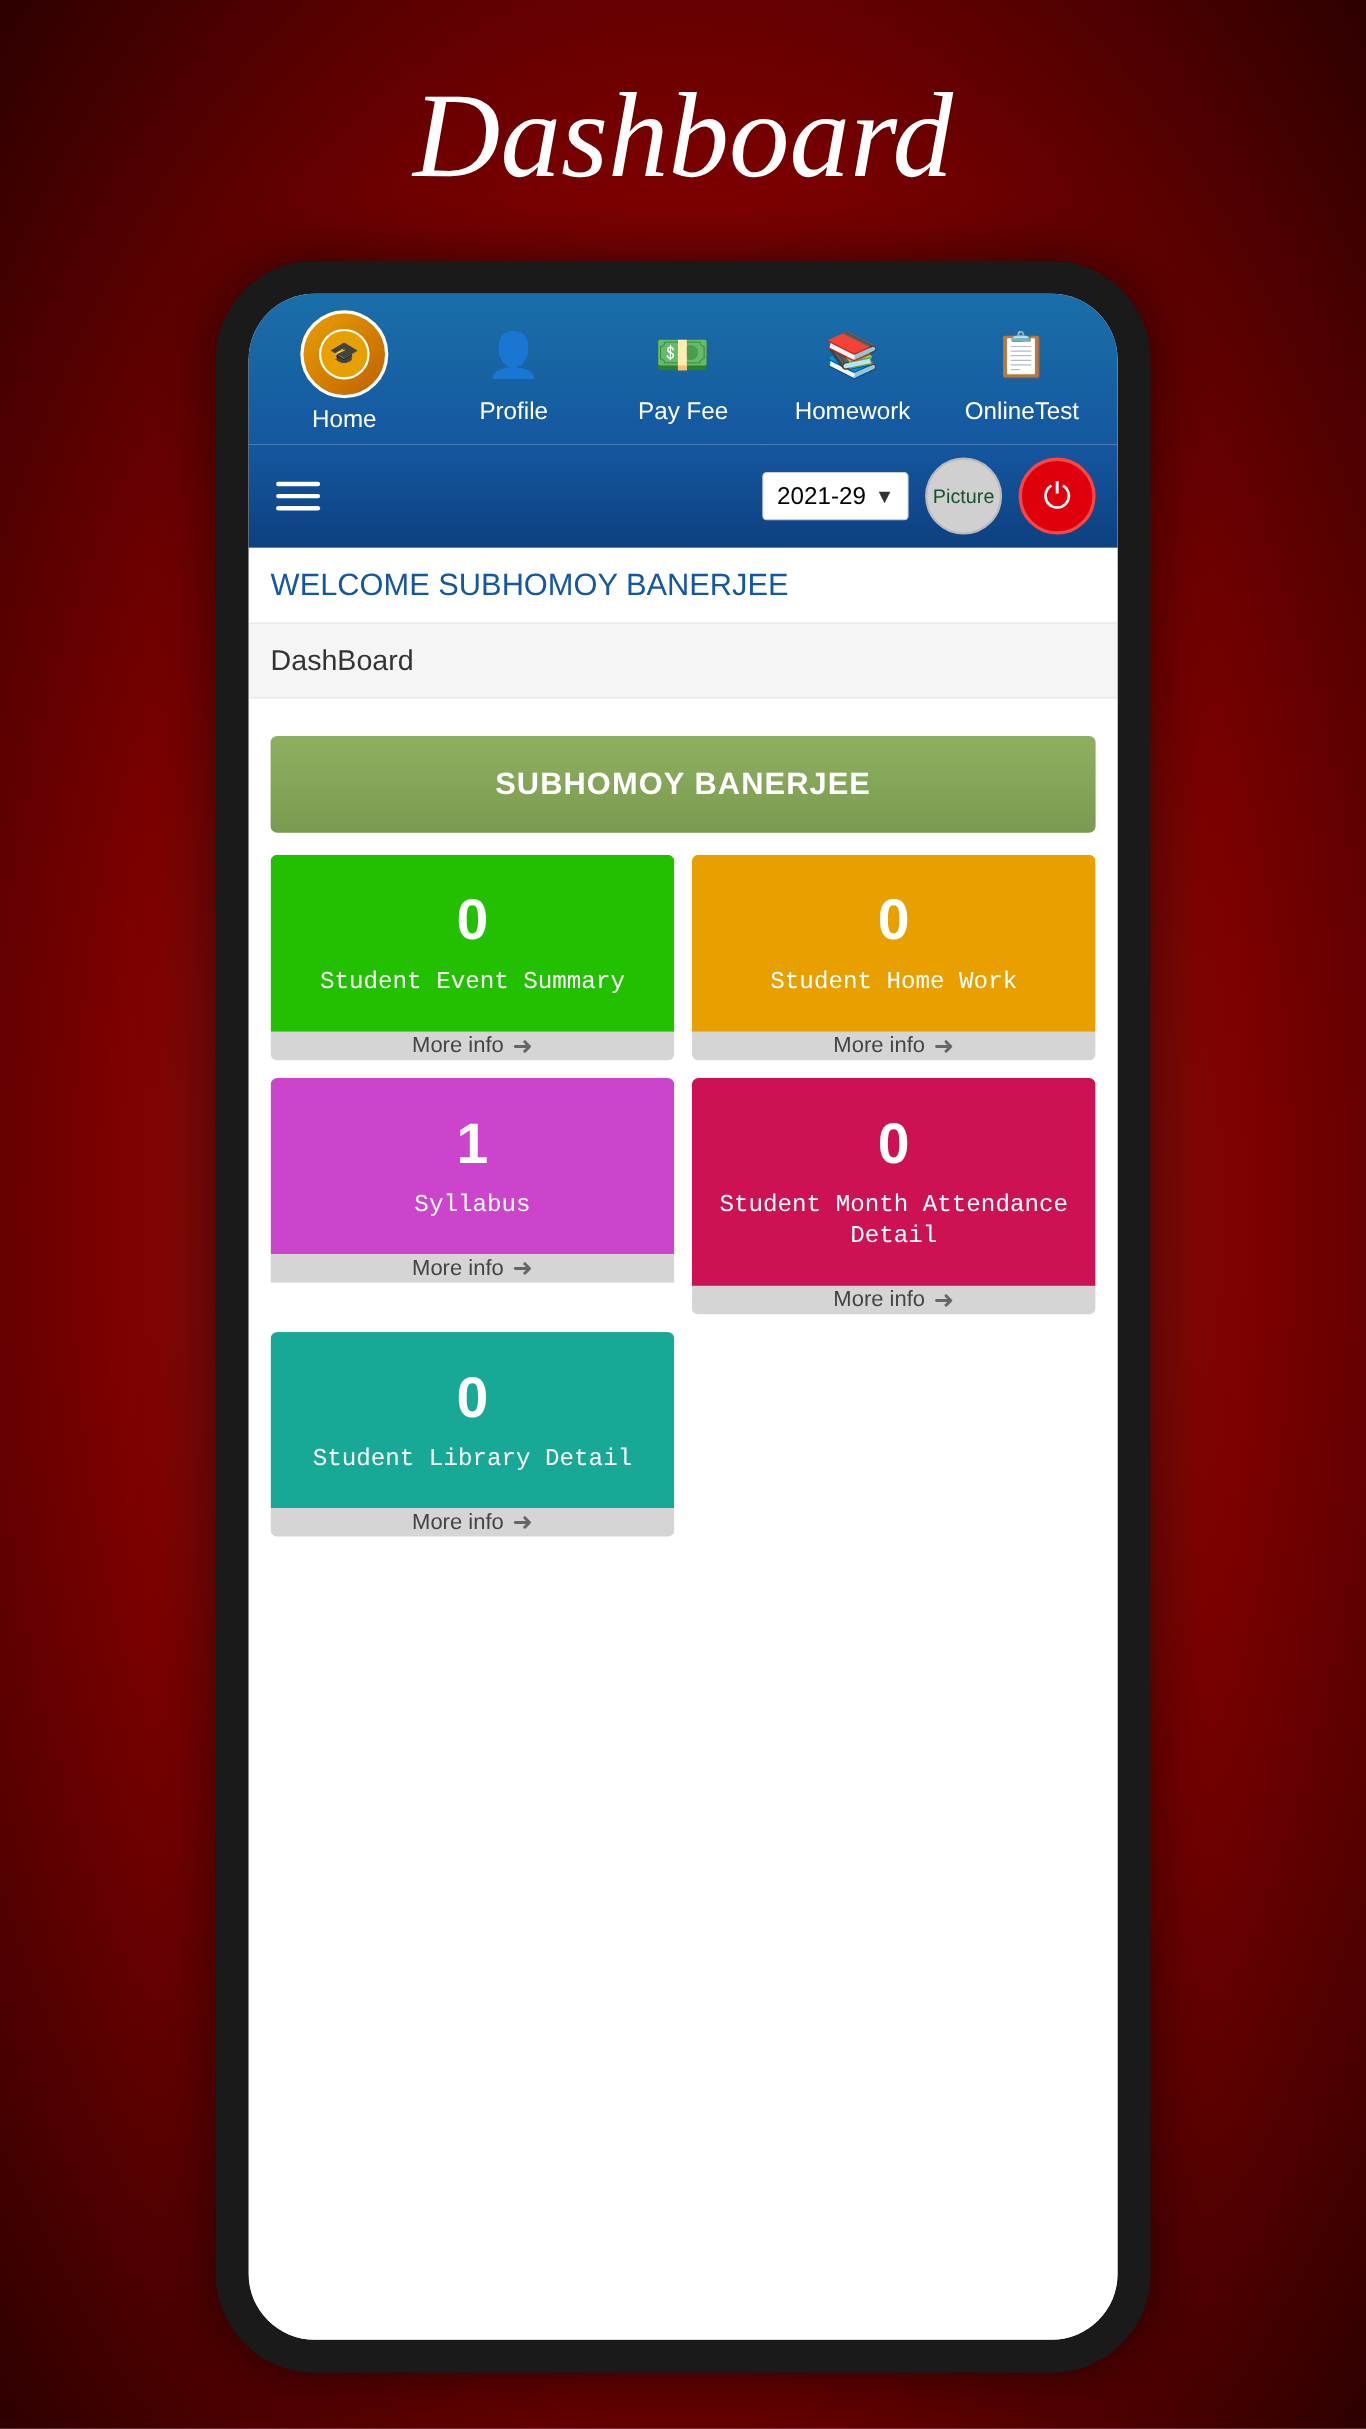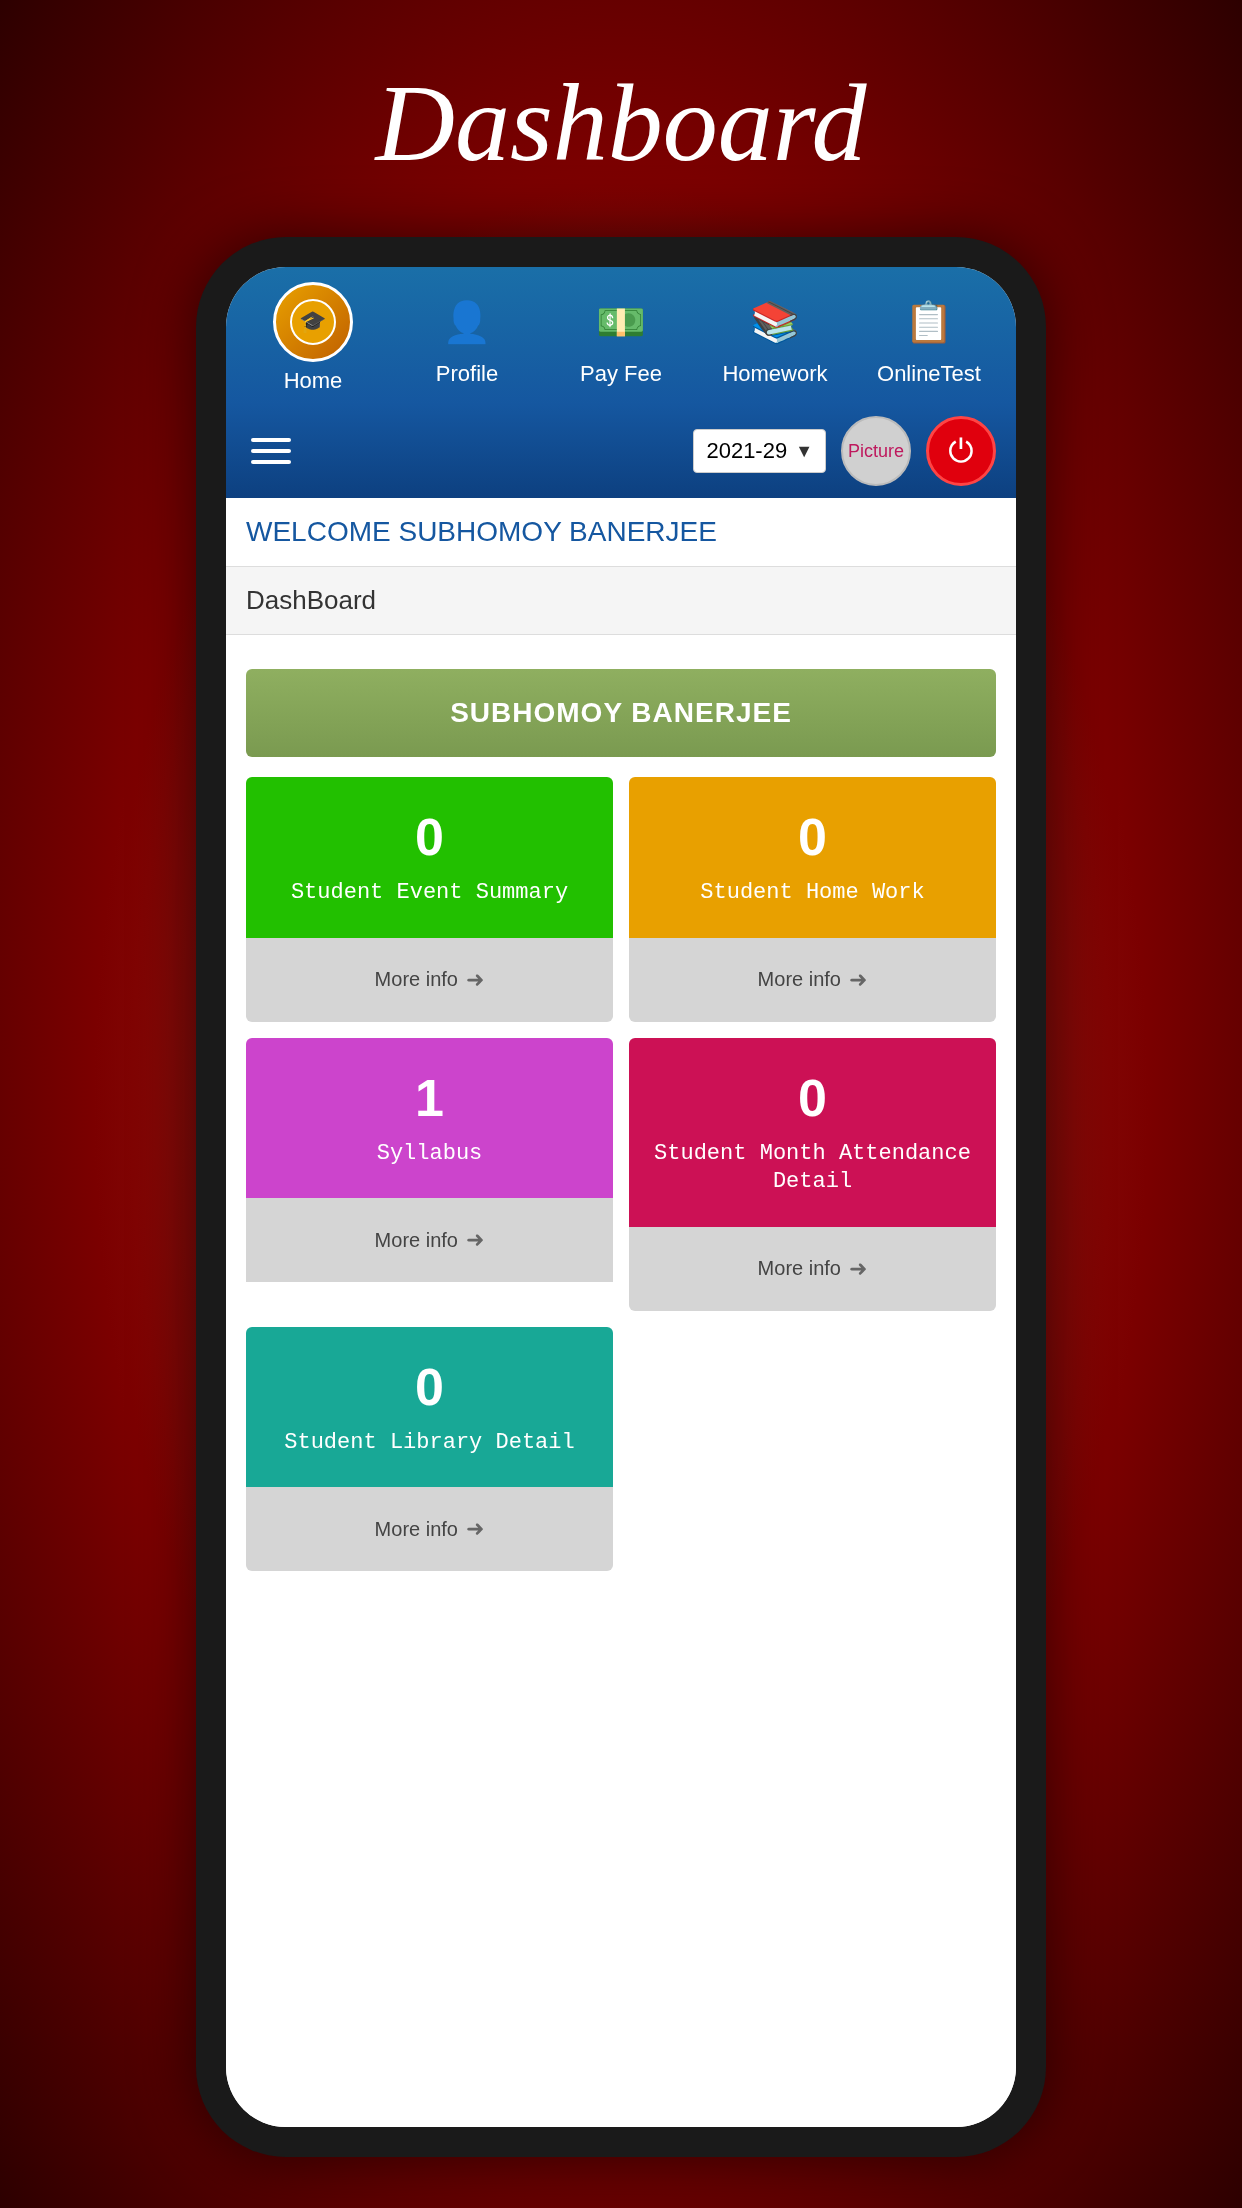--- a/index.html
+++ b/index.html
@@ -136,21 +136,21 @@
 
     .picture-btn {
       background: #d0d0d0;
       border-radius: 50%;
       width: 70px;
       height: 70px;
       display: flex;
       align-items: center;
       justify-content: center;
       font-size: 18px;
-      color: #be185d;
+      color: #14532d;
       cursor: pointer;
       border: 2px solid #bbb;
       text-align: center;
     }
 
     .power-btn {
       background: #e0000d;
       border-radius: 50%;
       width: 70px;
       height: 70px;
@@ -246,21 +246,21 @@
       color: white;
       font-size: 22px;
       font-weight: 500;
       text-align: center;
       line-height: 1.3;
       font-family: Liberation Mono, monospace;
     }
 
     .card-footer {
       background: #d5d5d5;
-      padding: 29px 15px;
+      padding: 0 15px;
       display: flex;
       align-items: center;
       justify-content: center;
       gap: 8px;
     }
 
     .card-footer-text {
       font-size: 20px;
       color: #444;
     }

